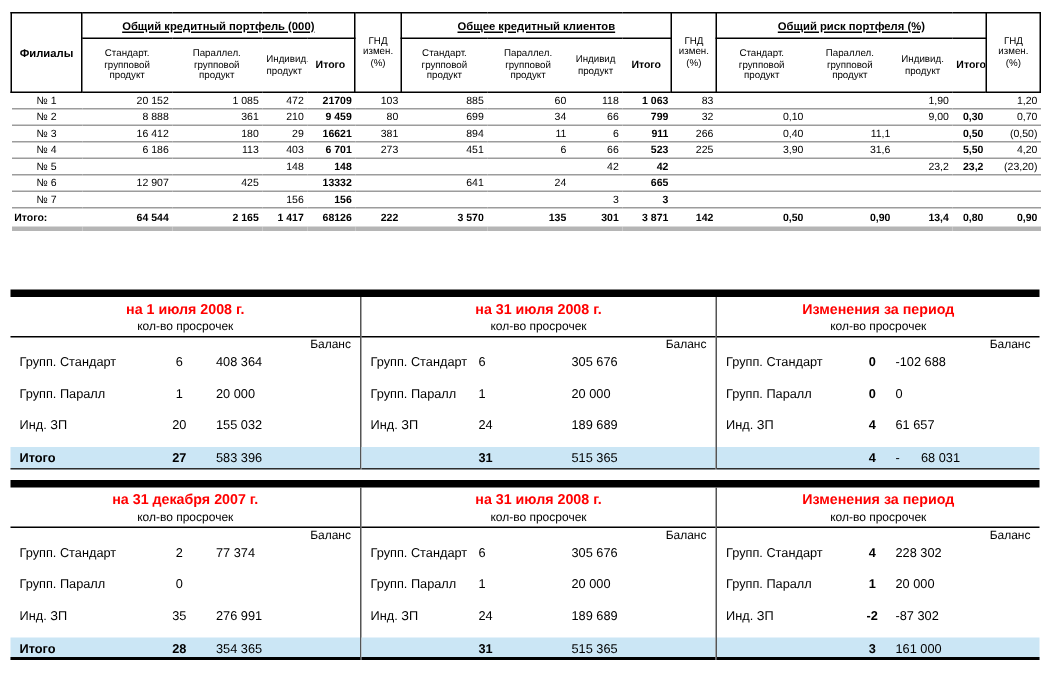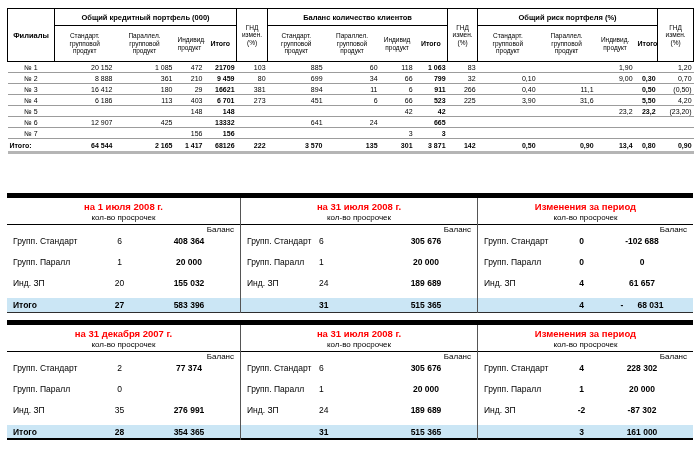--- a/index.html
+++ b/index.html
@@ -3,21 +3,21 @@
 <meta charset="utf-8">
 <style>
   html,body{margin:0;padding:0;background:#fff;}
   .page{width:700px;height:454px;box-sizing:border-box;padding:8px 7px 0;background:#fff;
         font-family:"Liberation Sans",sans-serif;color:#000;overflow:hidden;}
 
   
   table.t1{border-collapse:collapse;table-layout:fixed;width:686px;}
   .t1 th,.t1 td{padding:0 2px;overflow:hidden;white-space:nowrap;box-sizing:border-box;}
   .t1 .corner{border:1px solid #000;font-weight:bold;font-size:7.5px;text-align:center;}
-  .t1 .grp{border:1px solid #000;font-weight:bold;font-size:7.5px;text-align:center;height:17px;}
+  .t1 .grp{border:1px solid #000;font-weight:bold;font-size:7.5px;text-align:center;height:17px;text-decoration:underline;}
   .t1 .gnd{border:1px solid #000;font-weight:normal;font-size:6.5px;line-height:7.5px;text-align:center;white-space:normal;}
   .t1 .subs th{border-bottom:1px solid #000;font-weight:normal;font-size:6.5px;line-height:7.5px;
                text-align:center;vertical-align:middle;height:36px;white-space:normal;padding:2px 3px;}
   .t1 .subs th.bld{font-weight:bold;font-size:7px;}
   .t1 tbody td{font-size:7px;height:11px;border-bottom:1px solid #9c9c9c;}
   .t1 .num{text-align:right;}
   .t1 .itg{font-weight:bold;}
   .t1 .rl{text-align:center;}
   .t1 tr.tot td{font-weight:bold;border-top:1px solid #777;border-bottom:3px solid #b5b5b5;height:14px;}
   .t1 tr.tot .rl{text-align:left;}
@@ -34,21 +34,21 @@
   .psub{position:relative;font-size:8px;line-height:11px;height:12px;
         border-bottom:1px solid #000;text-align:center;}
   .psub .sb{position:absolute;right:6px;top:12px;}
   .prow{display:grid;grid-template-columns:82px 1fr 90px;align-items:center;height:21px;
         padding:0 6px;font-size:8.5px;box-sizing:border-box;}
   .pm .prow{grid-template-columns:72px 1fr 90px;}
   .prow .lbl{white-space:nowrap;}
   .prow .cnt{text-align:center;}
   .pm .cnt{text-align:left;}
   .pc .cnt{font-weight:bold;}
-  .prow .bal{text-align:center;font-weight:bold;white-space:pre;}
+  .prow .bal{text-align:left;font-weight:normal;white-space:pre;}
   .psub + .prow{margin-top:5px;}
   .ptot{height:15px;background:#cbe6f5;font-weight:bold;margin-top:5px;border-bottom:1px solid #2e2e2e;}
   .s2 .ptot{border-bottom:2px solid #000;}
 </style>
 </head>
 <body>
 
 <div class="page">
 
   <table class="t1">
@@ -68,21 +68,21 @@
         <col style="width:58px">
         <col style="width:39px">
         <col style="width:23px">
         <col style="width:36px">
     </colgroup>
     <thead>
       <tr>
         <th class="corner" rowspan="2">Филиалы</th>
         <th class="grp" colspan="4">Общий кредитный портфель (000)</th>
         <th class="gnd" rowspan="2">ГНД измен. (%)</th>
-        <th class="grp" colspan="4">Баланс количество клиентов</th>
+        <th class="grp" colspan="4">Общее кредитный клиентов</th>
         <th class="gnd" rowspan="2">ГНД измен. (%)</th>
         <th class="grp" colspan="4">Общий риск портфеля  (%)</th>
         <th class="gnd" rowspan="2">ГНД измен. (%)</th>
       </tr>
       <tr class="subs">
         <th>Стандарт. групповой продукт</th>
         <th>Параллел. групповой продукт</th>
         <th>Индивид. продукт</th>
         <th class="bld">Итого</th>
         <th>Стандарт. групповой продукт</th>

